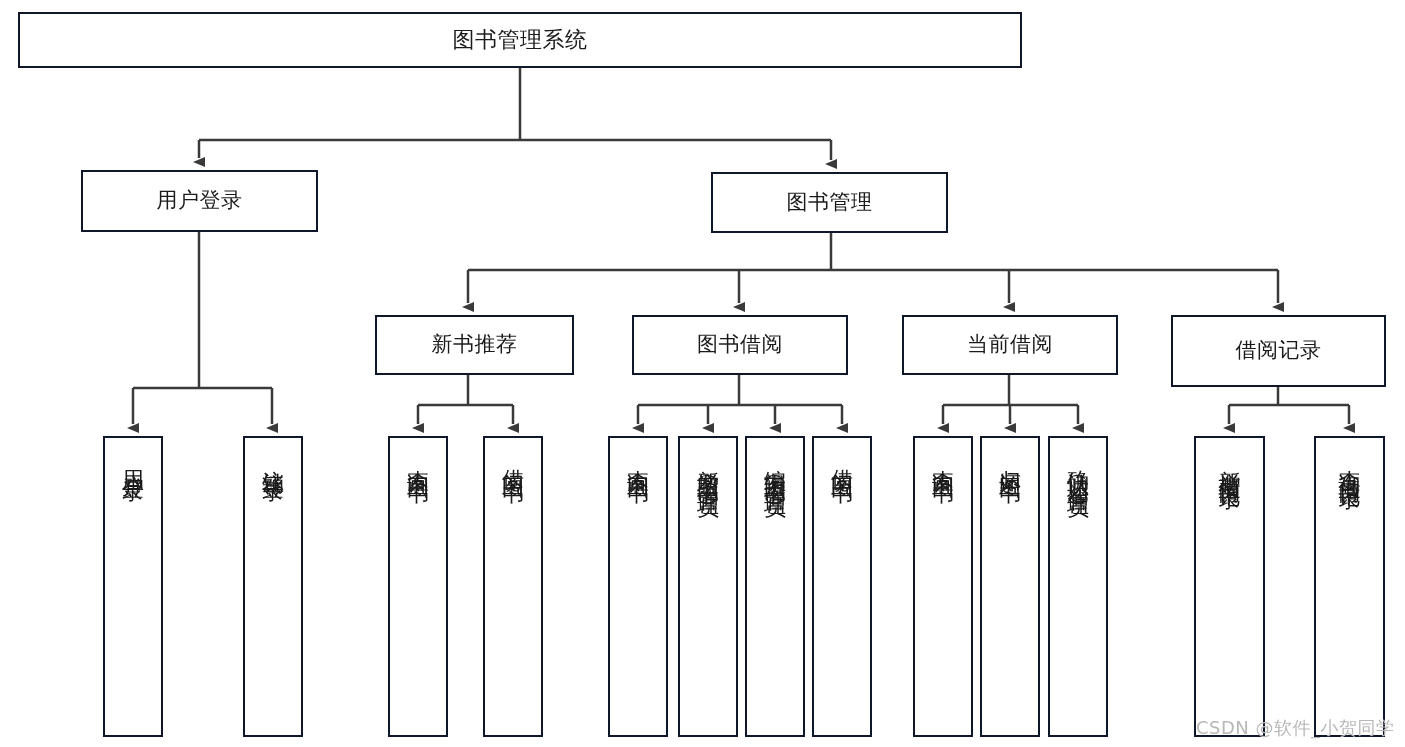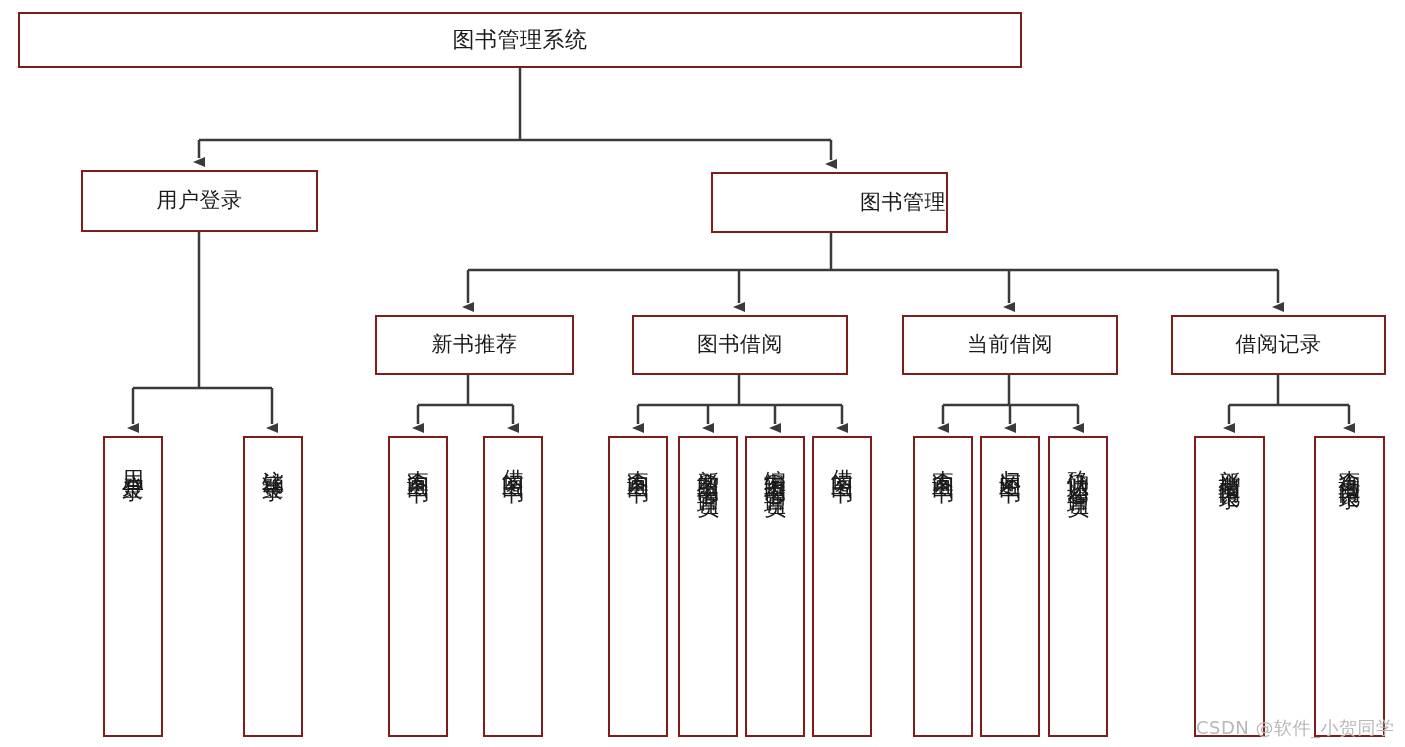--- a/index.html
+++ b/index.html
@@ -23,21 +23,21 @@
     left: 0;
     top: 0;
     width: 1405px;
     height: 747px;
     pointer-events: none;
   }
   .node {
     position: absolute;
     box-sizing: border-box;
     background: #ffffff;
-    border: 2px solid #7f1d1d;
+    border: 2px solid #0f172a;
     display: flex;
     align-items: center;
     justify-content: center;
   }
   .node .label {
     color: #1a1a1a;
     line-height: 1.12;
     text-align: center;
     white-space: pre;
   }
@@ -125,34 +125,34 @@
     </g>
   </svg>
 
   <div class="node row root" style="left:18px; top:12px; width:1004px; height:56px;">
     <span class="label">图书管理系统</span>
   </div>
 
   <div class="node row" style="left:81px; top:170px; width:237px; height:62px;">
     <span class="label">用户登录</span>
   </div>
-  <div class="node row" style="left:711px; top:172px; width:237px; height:61px;justify-content:flex-end;">
+  <div class="node row" style="left:711px; top:172px; width:237px; height:61px;">
     <span class="label">图书管理</span>
   </div>
 
   <div class="node row" style="left:375px; top:315px; width:199px; height:60px;">
     <span class="label">新书推荐</span>
   </div>
   <div class="node row" style="left:902px; top:315px; width:216px; height:60px;">
     <span class="label">当前借阅</span>
   </div>
   <div class="node row" style="left:632px; top:315px; width:216px; height:60px;">
     <span class="label">图书借阅</span>
   </div>
-  <div class="node row" style="left:1171px; top:315px; width:215px; height:60px;">
+  <div class="node row" style="left:1171px; top:315px; width:215px; height:72px;">
     <span class="label">借阅记录</span>
   </div>
 
   <div id="leaf-layer">
       <div class="node col" style="left: 103px; top: 436px; width: 60px; height: 301px;">
         <span class="label">用户登录</span>
       </div>
       <div class="node col" style="left: 243px; top: 436px; width: 60px; height: 301px;">
         <span class="label">注销登录</span>
       </div>

